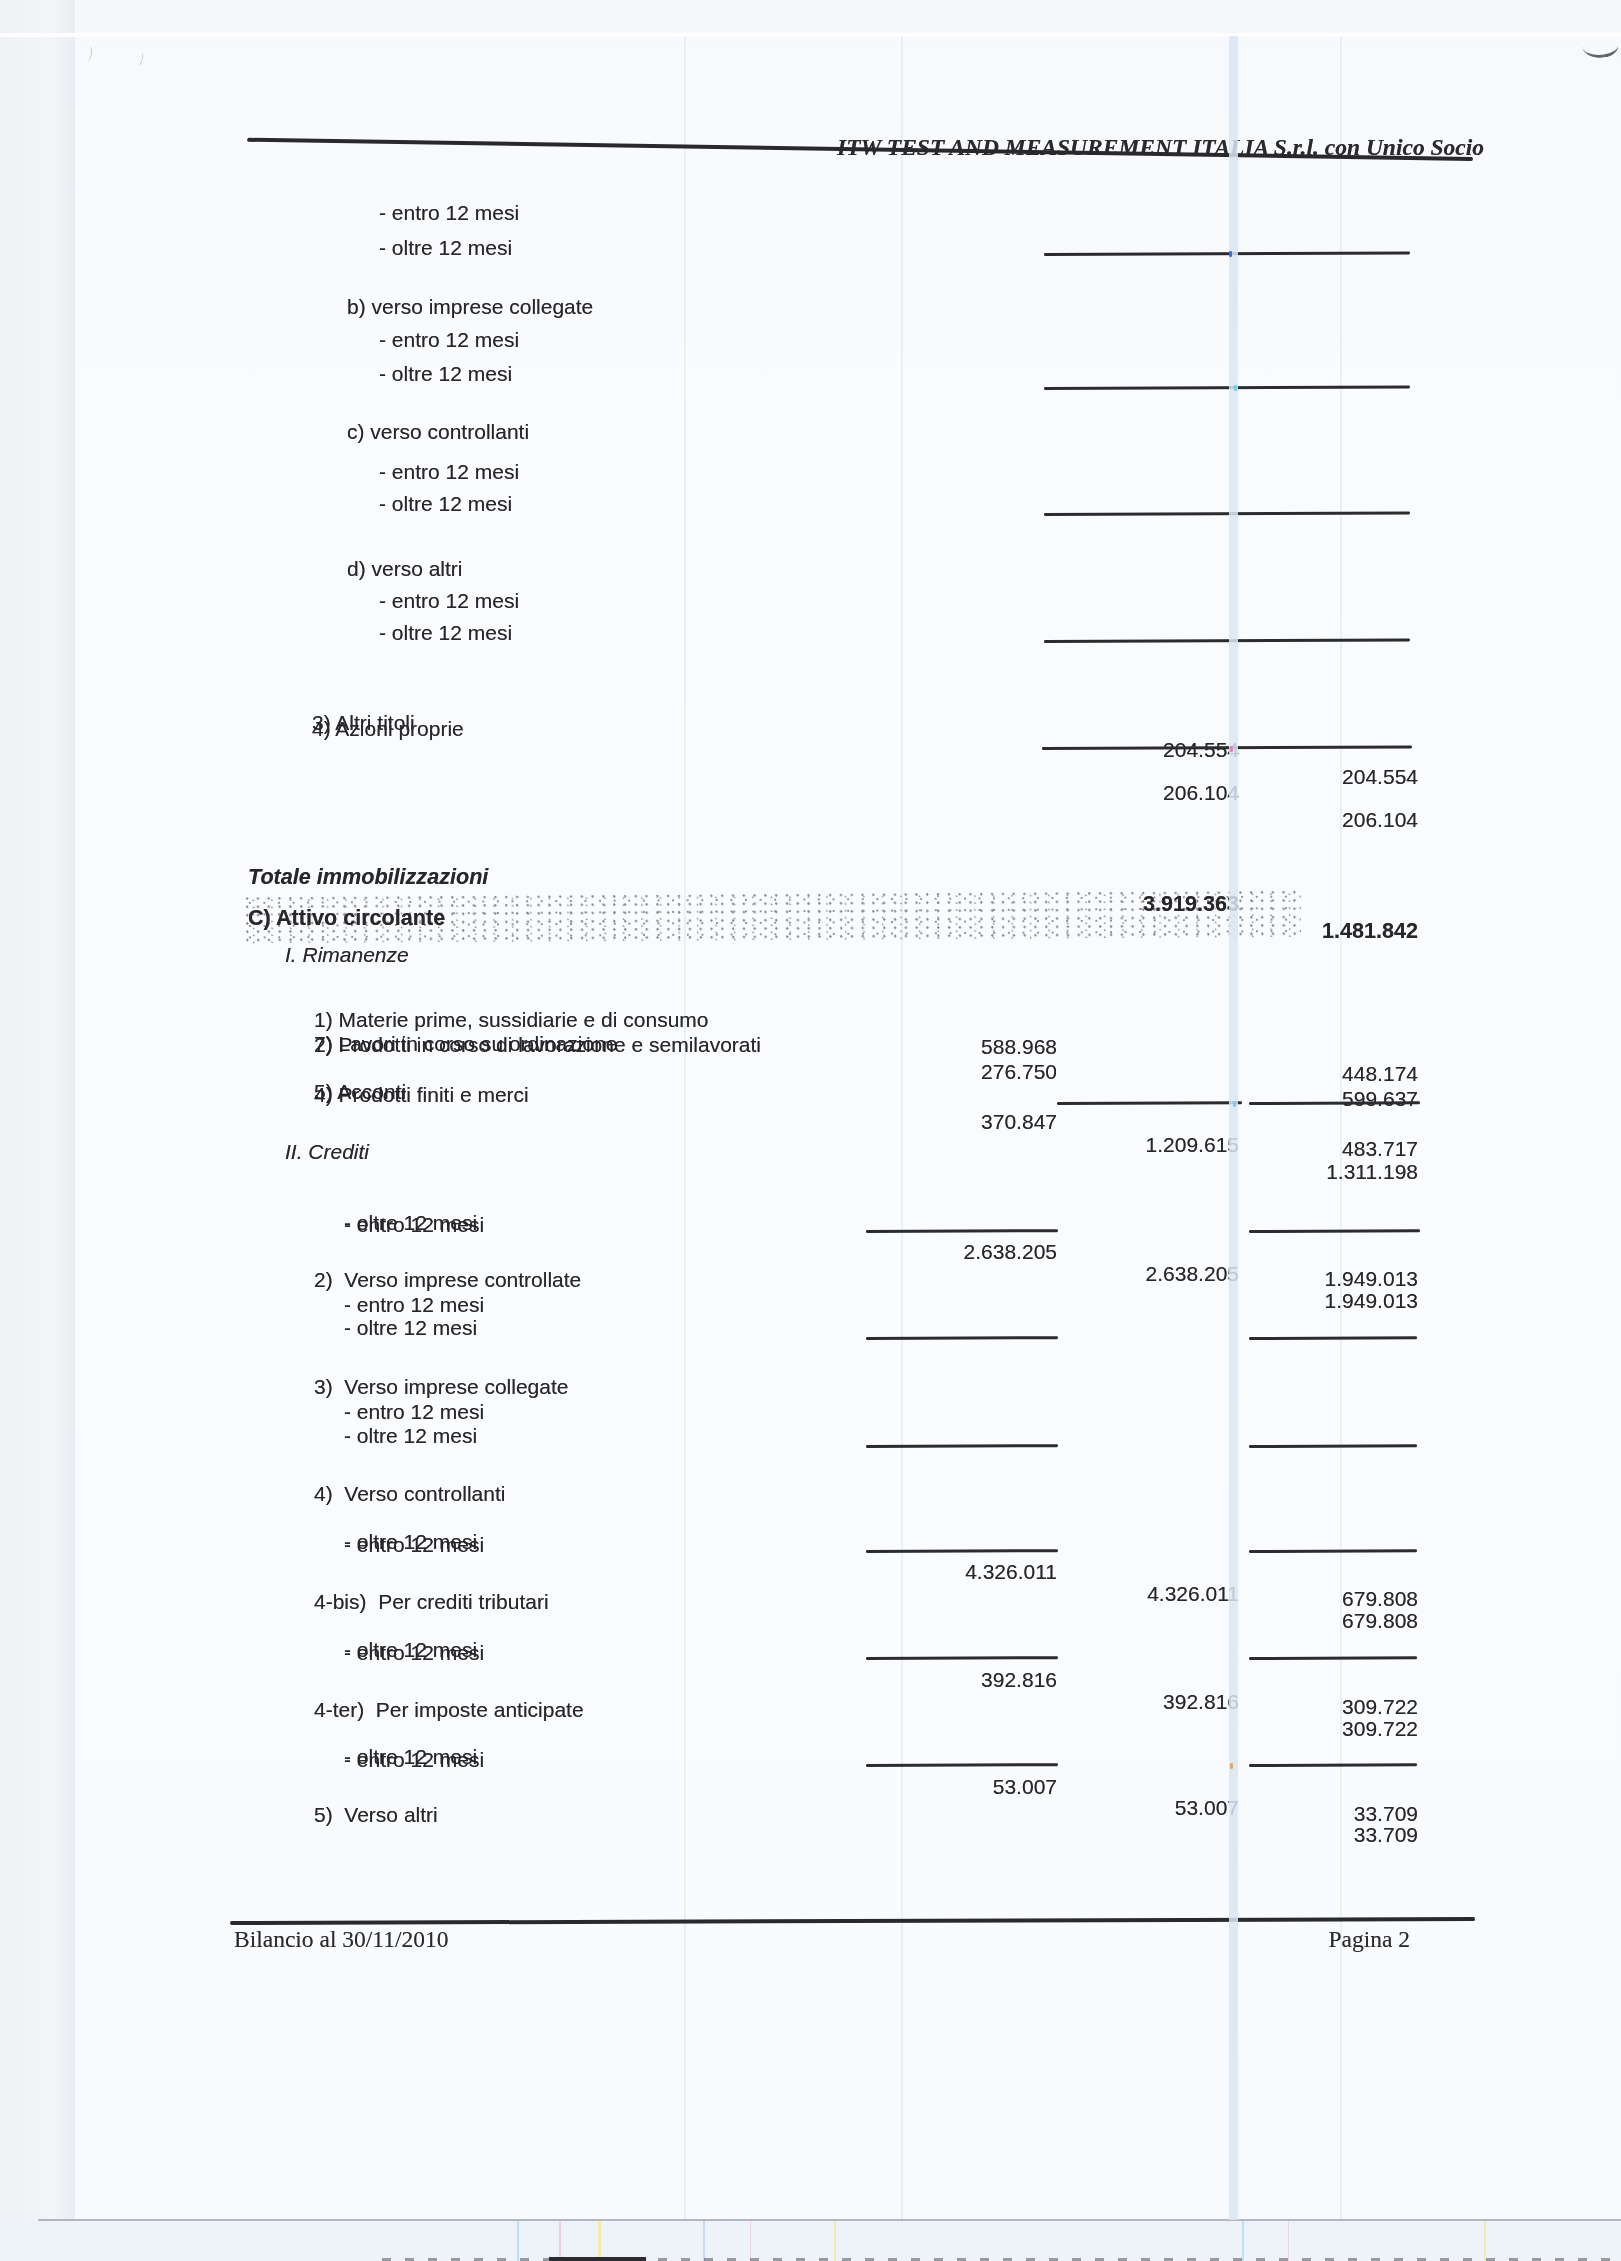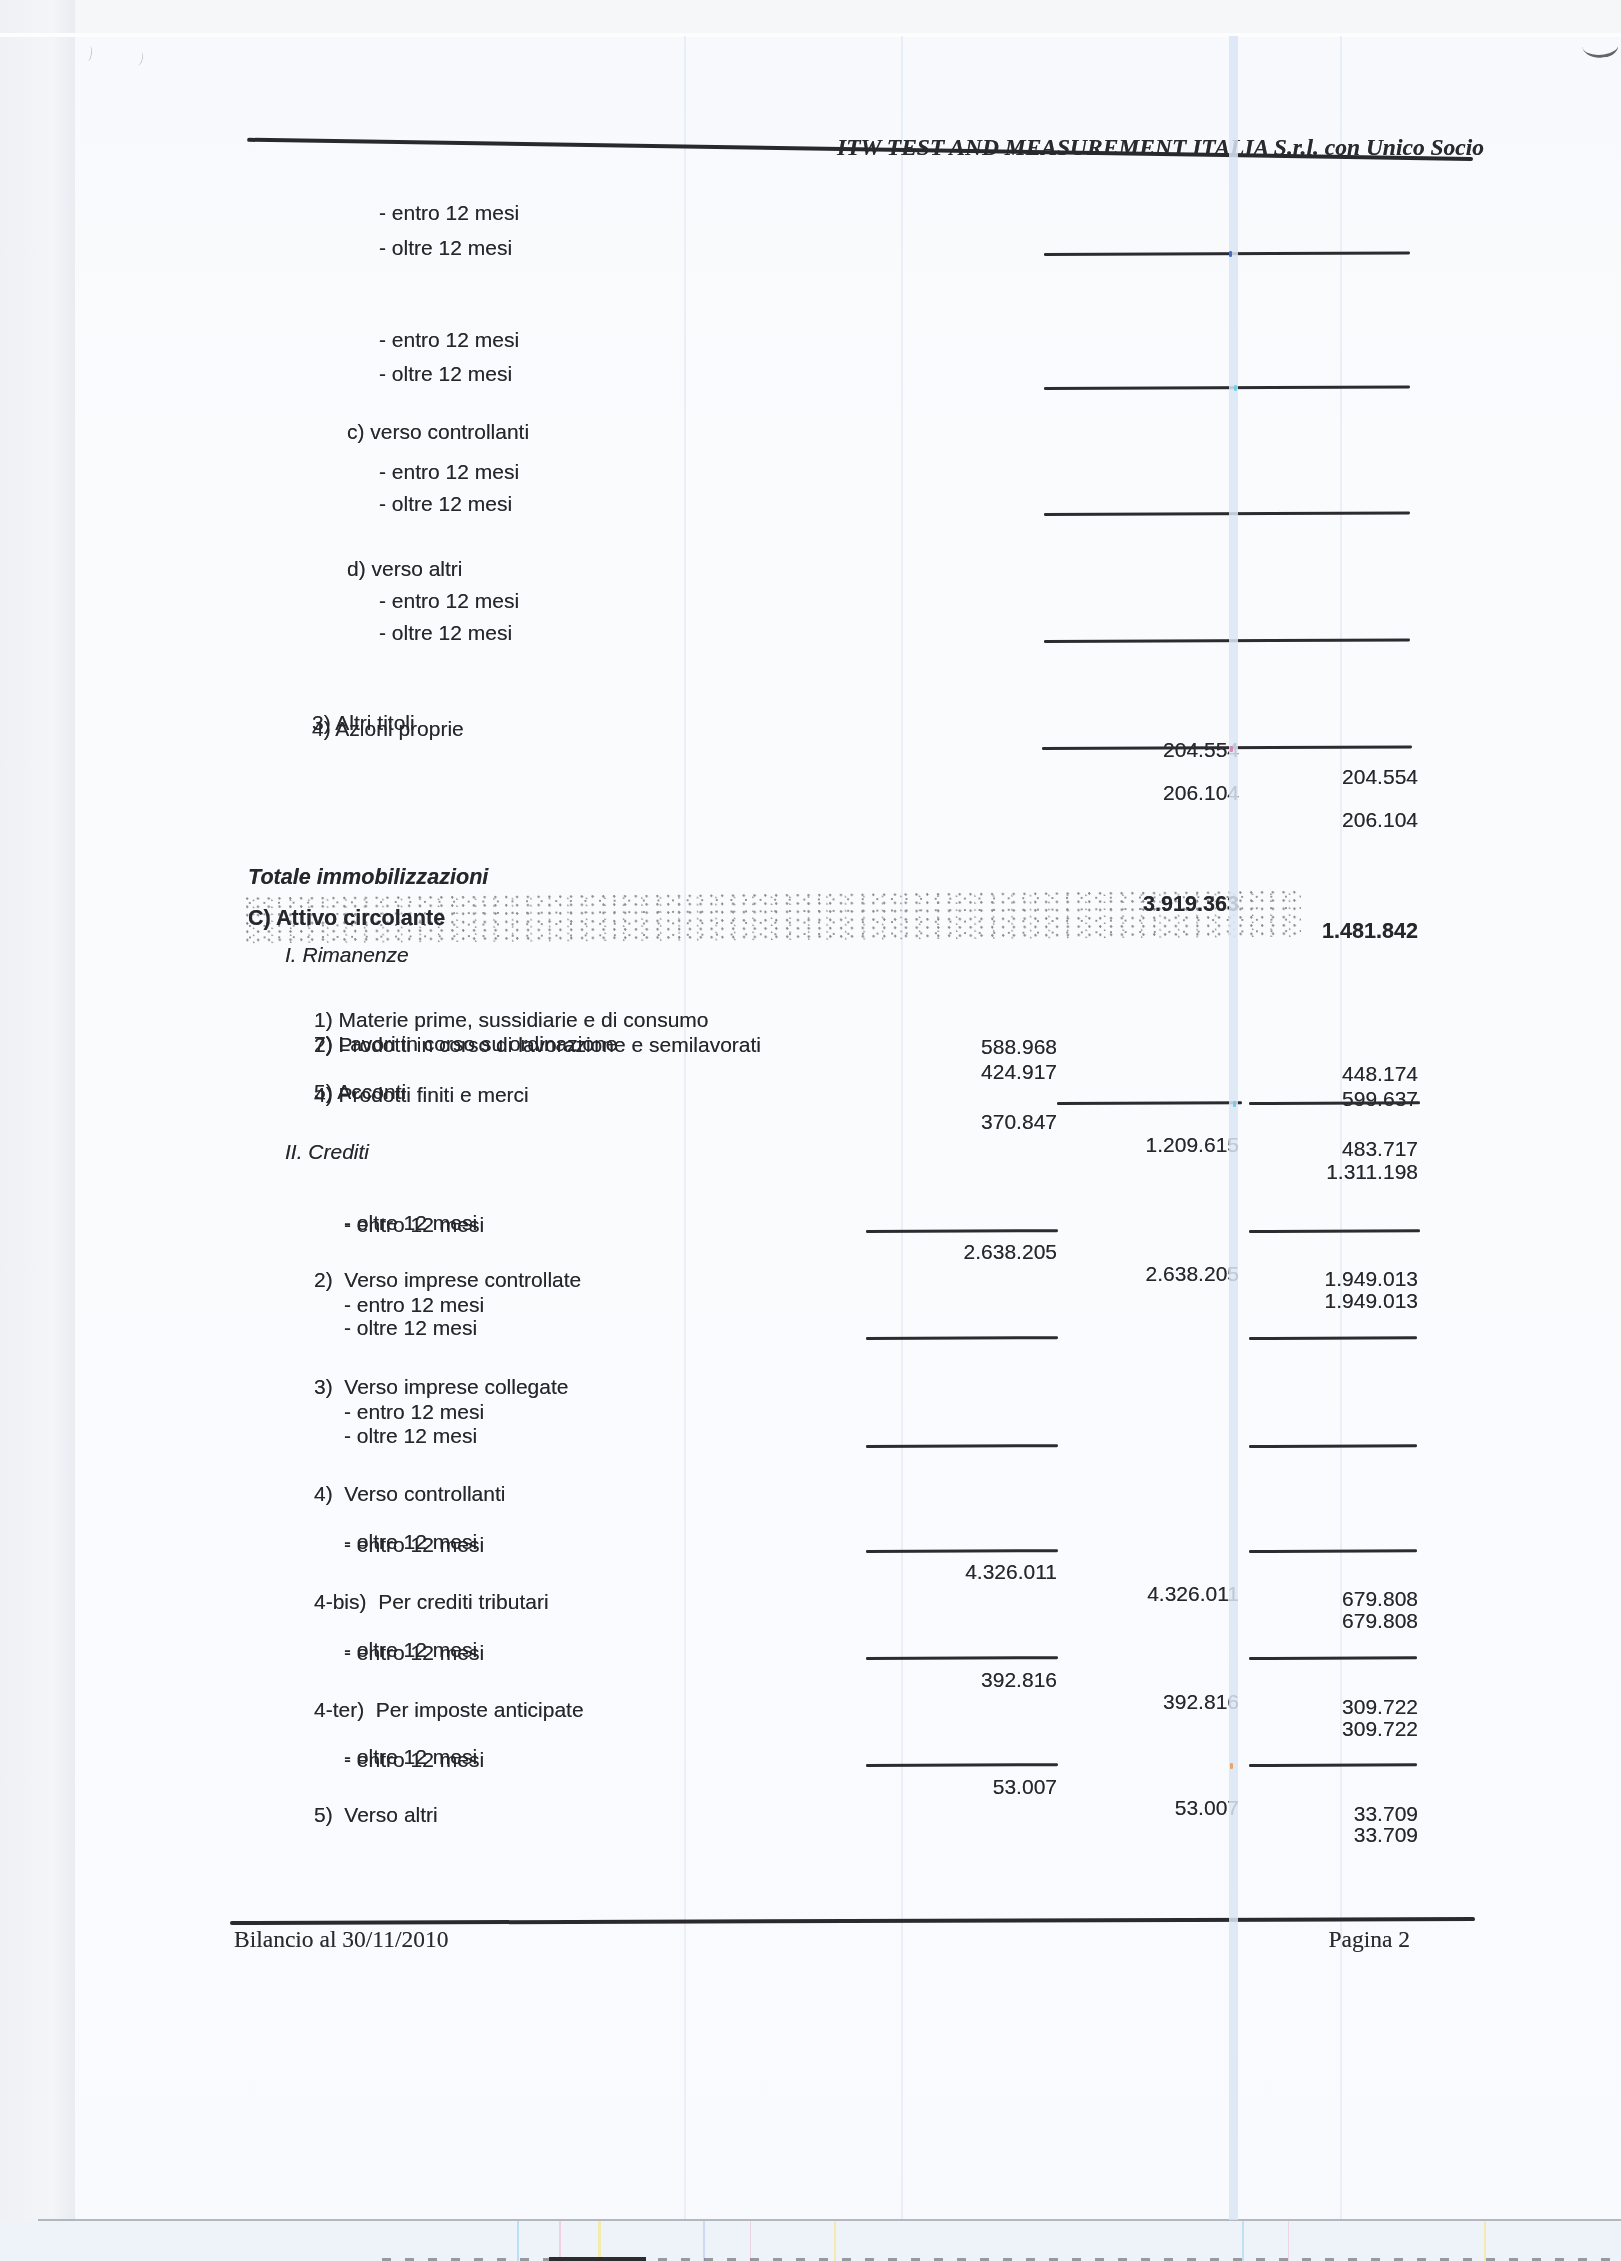--- a/index.html
+++ b/index.html
@@ -89,20 +89,21 @@
 
   <div class="hdr z">ITW TEST AND MEASUREMENT ITALIA S.r.l. con Unico Socio</div>
   <div class="hdr-rule z"></div>
 
   <div class="smudge"></div>
 
   <div class="row z" style="top:199px"><span class="lbl xd1">- entro 12 mesi</span></div>
   <div class="row z" style="top:234px"><span class="lbl xd1">- oltre 12 mesi</span></div>
   <div class="rule z" style="top:253px; left:1044px; width:366px;"></div>
 
+  <div class="row z" style="top:293px"><span class="lbl xsec">b) verso imprese collegate</span></div>
   <div class="row z" style="top:326px"><span class="lbl xd1">- entro 12 mesi</span></div>
   <div class="row z" style="top:360px"><span class="lbl xd1">- oltre 12 mesi</span></div>
   <div class="rule z" style="top:387px; left:1044px; width:366px;"></div>
 
   <div class="row z" style="top:418px"><span class="lbl xsec">c) verso controllanti</span></div>
   <div class="row z" style="top:458px"><span class="lbl xd1">- entro 12 mesi</span></div>
   <div class="row z" style="top:490px"><span class="lbl xd1">- oltre 12 mesi</span></div>
   <div class="rule z" style="top:513px; left:1044px; width:366px;"></div>
 
   <div class="row z" style="top:555px"><span class="lbl xsec">d) verso altri</span></div>
@@ -131,21 +132,21 @@
   <div class="row z big" style="top:904px"><span class="lbl xtot b">C) Attivo circolante</span></div>
   <div class="row z" style="top:941px"><span class="lbl xrom i">I. Rimanenze</span></div>
 
   <div class="row z" style="top:979px">
     <span class="lbl xitm">1) Materie prime, sussidiarie e di consumo</span>
     <span class="num n1">588.968</span>
     <span class="num n3">448.174</span>
   </div>
   <div class="row z" style="top:1004px">
     <span class="lbl xitm">2) Prodotti in corso di lavorazione e semilavorati</span>
-    <span class="num n1">424.917</span>
+    <span class="num n1">276.750</span>
     <span class="num n3">599.637</span>
   </div>
   <div class="row z" style="top:1030px"><span class="lbl xitm">7) Lavori in corso su ordinazione</span></div>
   <div class="row z" style="top:1054px">
     <span class="lbl xitm">4) Prodotti finiti e merci</span>
     <span class="num n1">370.847</span>
     <span class="num n3">483.717</span>
   </div>
   <div class="row z" style="top:1078px"><span class="lbl xitm">5) Acconti</span></div>
   <div class="rule z" style="top:1102px; left:1057px; width:185px;"></div>

